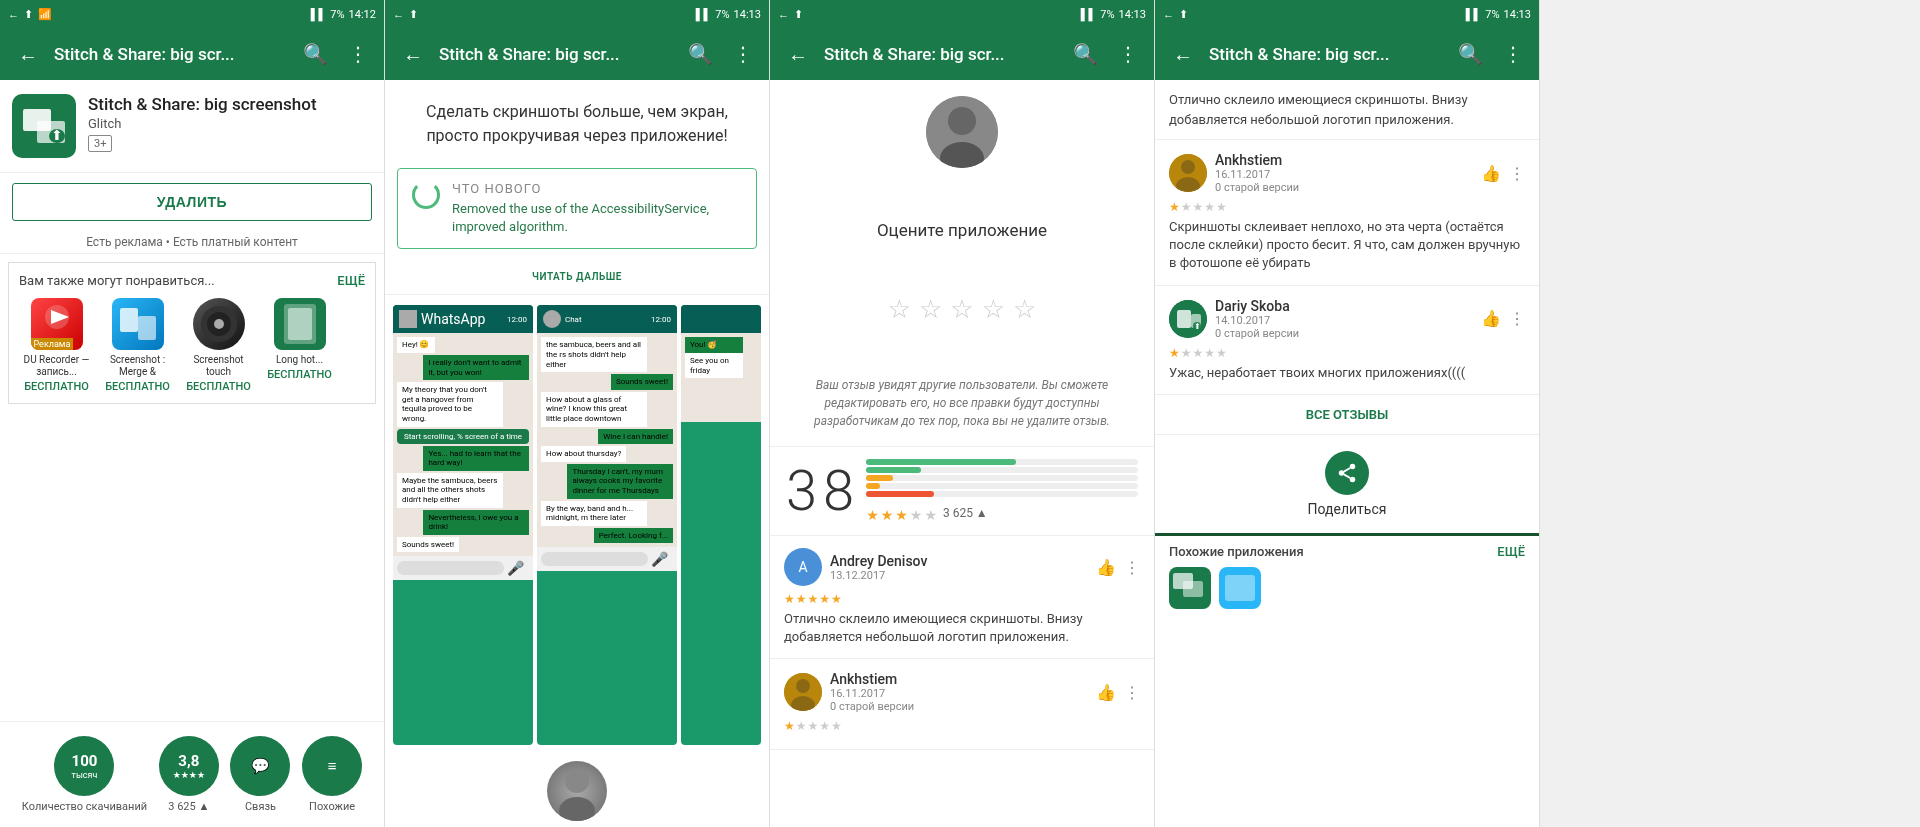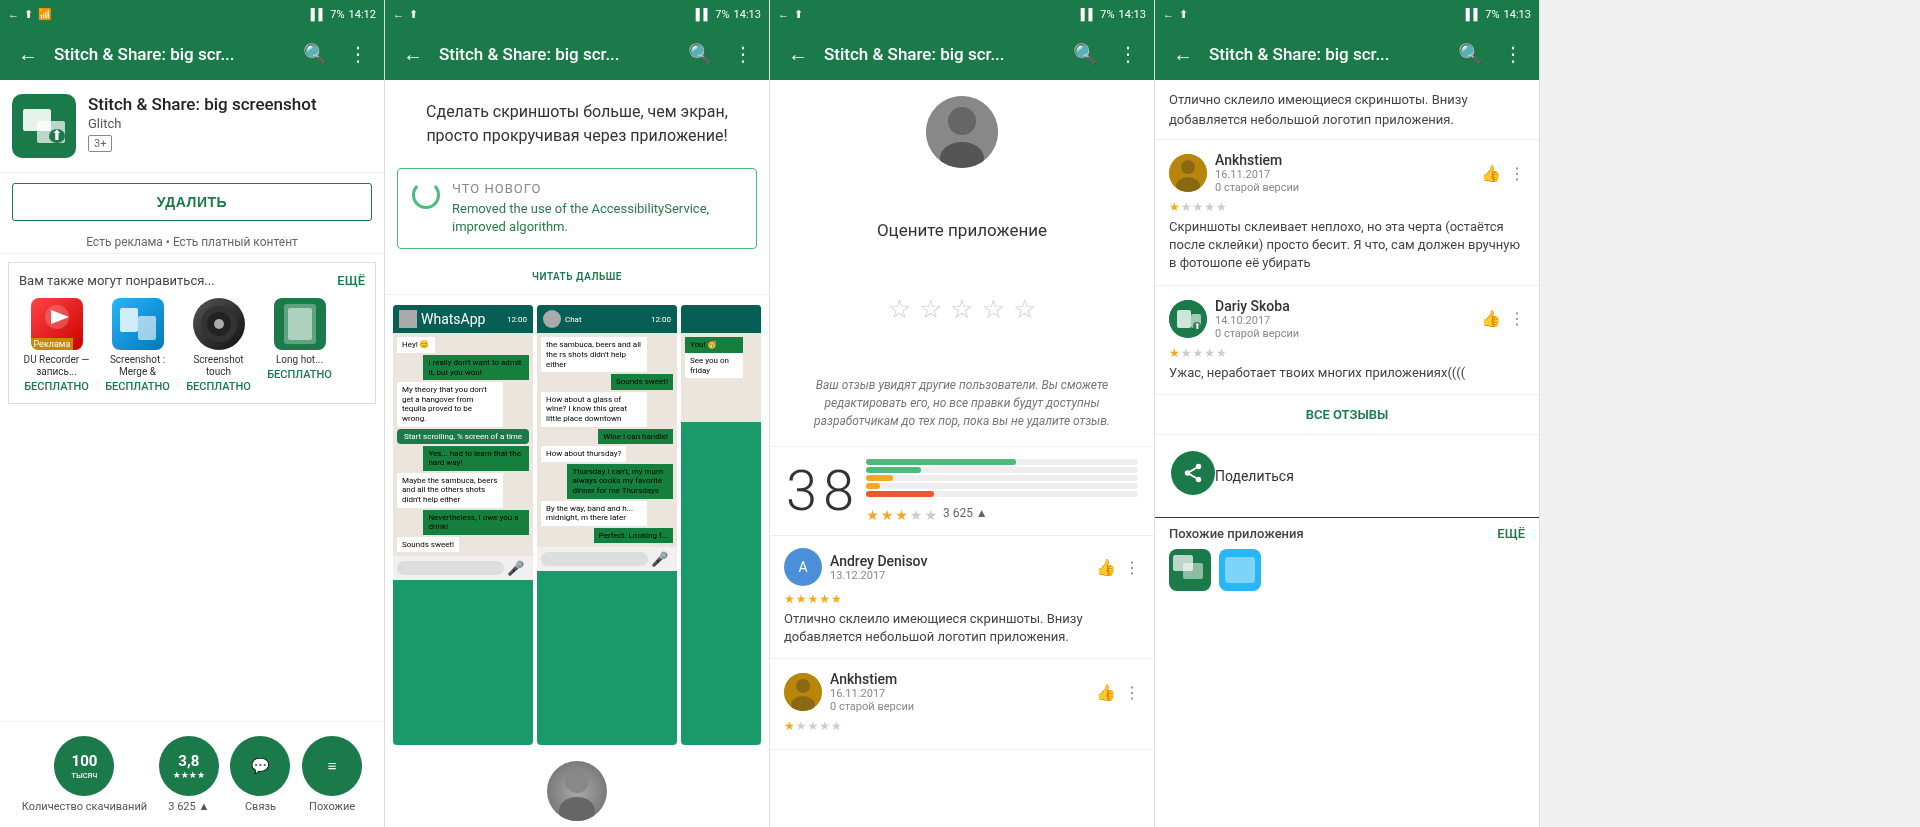--- a/index.html
+++ b/index.html
@@ -363,24 +363,24 @@
       padding: 12px;
       font-size: 13px;
       color: #1a7a4a;
       font-weight: 600;
       border-bottom: 1px solid #eee;
       cursor: pointer;
     }
 
     .share-section {
       display: flex;
-      flex-direction: row;
+      flex-direction: column;
       align-items: center;
       padding: 16px;
-      border-bottom: 1px solid #14532d;
+      border-bottom: 3px solid #14532d;
     }
     .share-icon-circle {
       width: 44px; height: 44px;
       background: #1a7a4a;
       border-radius: 50%;
       display: flex;
       align-items: center;
       justify-content: center;
       color: #fff;
       font-size: 18px;

